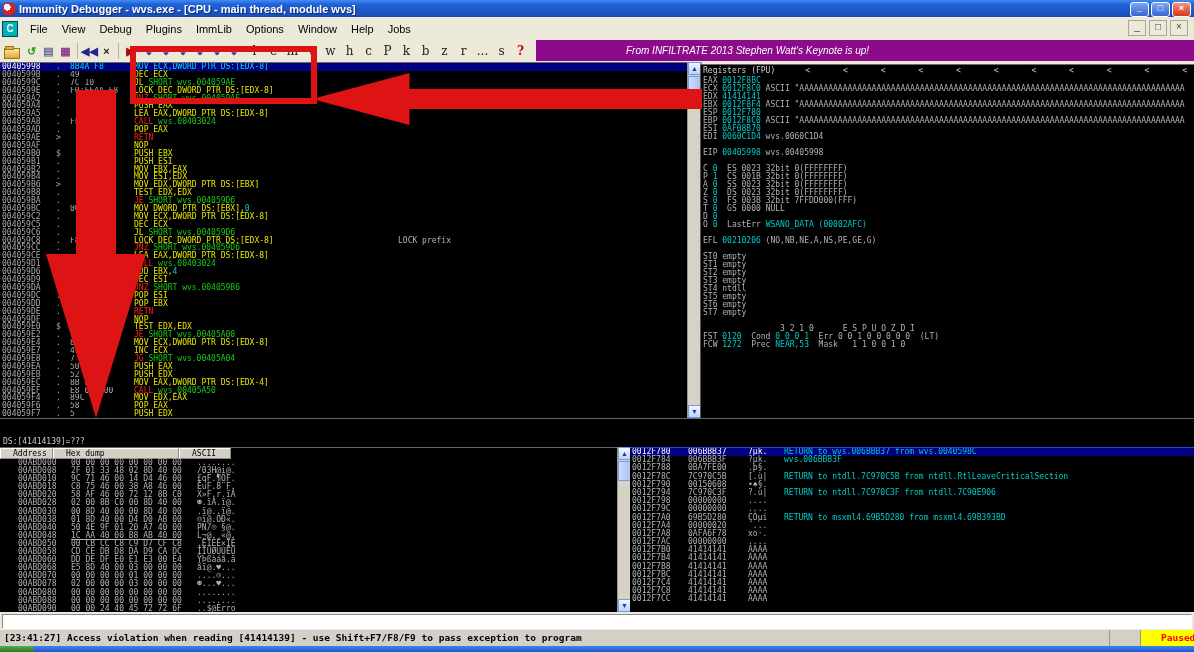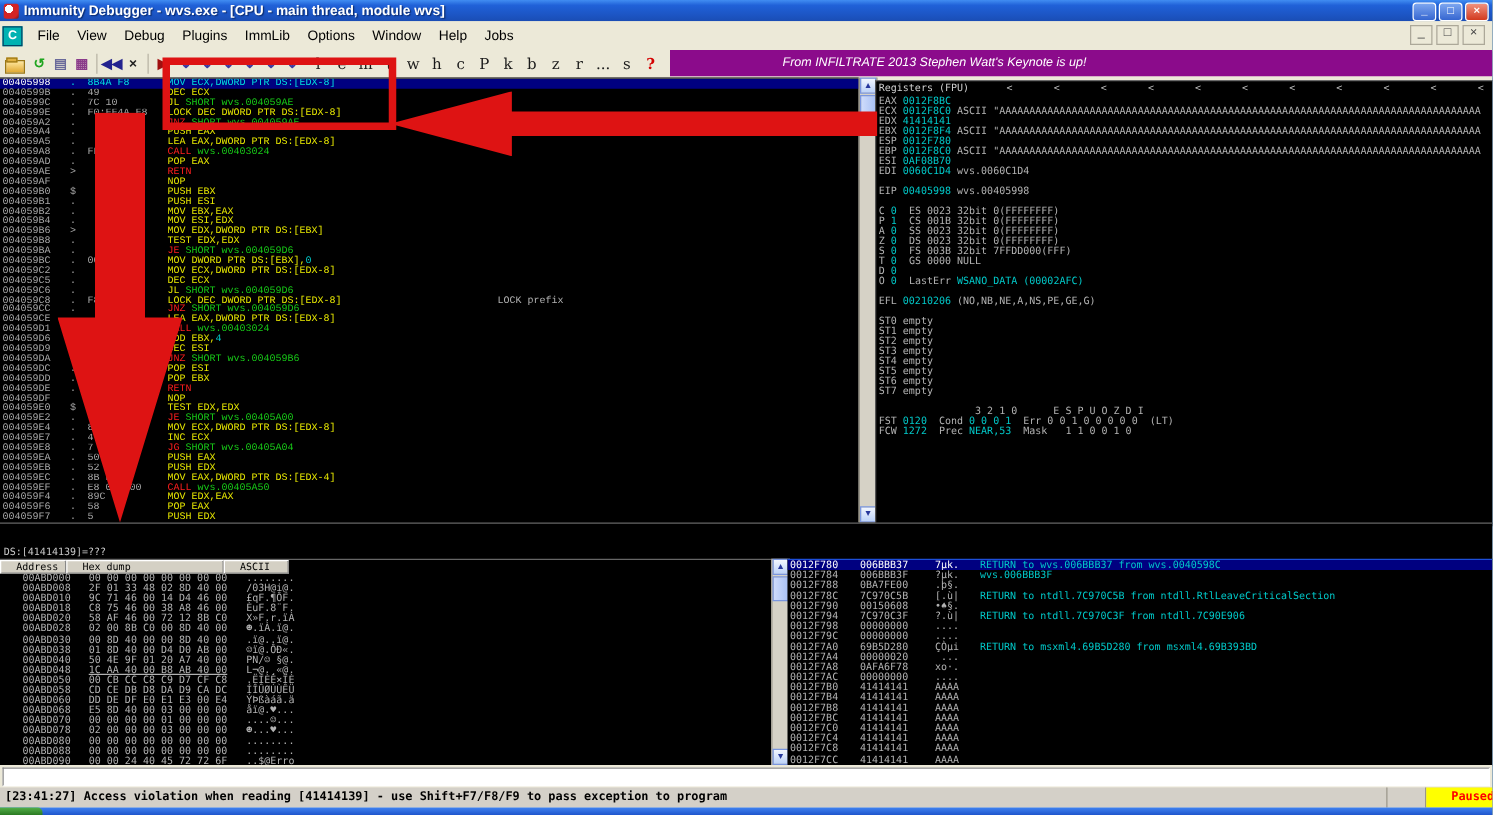--- a/index.html
+++ b/index.html
@@ -40,21 +40,21 @@
   .letter-btn.red{color:#d40000;font-weight:bold;}
   .banner{position:absolute;left:536px;top:40px;width:658px;height:21px;background:#8b0b8b;
     color:#fff;font-size:10px;font-style:italic;line-height:21px;padding-left:90px;box-sizing:border-box;
     font-family:"Liberation Sans",sans-serif;}
   
   .pane{background:#000;overflow:hidden;font-family:"DejaVu Sans Mono",monospace;font-size:8px;}
   .c-g{color:#b2b2b2;} .c-y{color:#e6e600;} .c-r{color:#ff1e1e;}
   .c-gr{color:#17c917;} .c-t{color:#00c9c9;}
   
   #disasm{left:0;top:62px;width:687px;height:356px;border-top:1px solid #6a6a6a;}
-  .drow{height:7.9px;line-height:8px;white-space:pre;position:relative;font-family:Liberation Mono, monospace;}
+  .drow{height:7.9px;line-height:8px;white-space:pre;position:relative;}
   .drow.sel{background:#000080;}
   .drow.sel span{color:#00dede;}
   .drow.sel .addr{color:#ffffff;}
   .addr{display:inline-block;width:54px;color:#a8a8a8;padding-left:2px;}
   .mark{display:inline-block;width:14px;color:#a8a8a8;}
   .bytes{display:inline-block;width:64px;color:#a8a8a8;overflow:hidden;vertical-align:top;}
   .cmt{position:absolute;left:358px;top:0;color:#b2b2b2;padding-left:40px;}
   
   .sb{background:#d6d2c6;border-left:1px solid #9a968a;border-right:1px solid #9a968a;}
   .sb-btn{position:absolute;left:0;width:100%;height:13px;box-sizing:border-box;
@@ -269,21 +269,21 @@
         <div class="rrow"><span class="c-g">T </span><span class="c-t">0</span><span class="c-g">  GS 0000 NULL</span></div>
         <div class="rrow"><span class="c-g">D </span><span class="c-t">0</span></div>
         <div class="rrow"><span class="c-g">O </span><span class="c-t">0</span><span class="c-g">  LastErr </span><span class="c-t">WSANO_DATA (00002AFC)</span></div>
         <div class="rrow"><span class="c-g"> </span></div>
         <div class="rrow"><span class="c-g">EFL </span><span class="c-t">00210206</span><span class="c-g"> (NO,NB,NE,A,NS,PE,GE,G)</span></div>
         <div class="rrow"><span class="c-g"> </span></div>
         <div class="rrow"><span class="c-g">ST0 empty</span></div>
         <div class="rrow"><span class="c-g">ST1 empty</span></div>
         <div class="rrow"><span class="c-g">ST2 empty</span></div>
         <div class="rrow"><span class="c-g">ST3 empty</span></div>
-        <div class="rrow"><span class="c-g">ST4 empty</span></div>
+        <div class="rrow"><span class="c-g">ST4 ntdll</span></div>
         <div class="rrow"><span class="c-g">ST5 empty</span></div>
         <div class="rrow"><span class="c-g">ST6 empty</span></div>
         <div class="rrow"><span class="c-g">ST7 empty</span></div>
         <div class="rrow"><span class="c-g"> </span></div>
         <div class="rrow"><span class="c-g">                3 2 1 0      E S P U O Z D I</span></div>
         <div class="rrow"><span class="c-g">FST </span><span class="c-t">0120</span><span class="c-g">  Cond </span><span class="c-t">0 0 0 1</span><span class="c-g">  Err </span><span class="c-g">0 0 1 0 0 0 0 0</span><span class="c-g">  (LT)</span></div>
         <div class="rrow"><span class="c-g">FCW </span><span class="c-t">1272</span><span class="c-g">  Prec </span><span class="c-t">NEAR,53</span><span class="c-g">  Mask </span><span class="c-g">  1 1 0 0 1 0</span></div>
       </div>
   </div>
 
@@ -338,21 +338,20 @@
         <div class="srow"><span class="s-addr">0012F798</span><span class="s-val">00000000</span><span class="s-chr">....</span></div>
         <div class="srow"><span class="s-addr">0012F79C</span><span class="s-val">00000000</span><span class="s-chr">....</span></div>
         <div class="srow"><span class="s-addr">0012F7A0</span><span class="s-val">69B5D280</span><span class="s-chr">ÇÒµi</span><span class="s-cmt">RETURN to msxml4.69B5D280 from msxml4.69B393BD</span></div>
         <div class="srow"><span class="s-addr">0012F7A4</span><span class="s-val">00000020</span><span class="s-chr"> ...</span></div>
         <div class="srow"><span class="s-addr">0012F7A8</span><span class="s-val">0AFA6F78</span><span class="s-chr">xo·.</span></div>
         <div class="srow"><span class="s-addr">0012F7AC</span><span class="s-val">00000000</span><span class="s-chr">....</span></div>
         <div class="srow"><span class="s-addr">0012F7B0</span><span class="s-val">41414141</span><span class="s-chr">AAAA</span></div>
         <div class="srow"><span class="s-addr">0012F7B4</span><span class="s-val">41414141</span><span class="s-chr">AAAA</span></div>
         <div class="srow"><span class="s-addr">0012F7B8</span><span class="s-val">41414141</span><span class="s-chr">AAAA</span></div>
         <div class="srow"><span class="s-addr">0012F7BC</span><span class="s-val">41414141</span><span class="s-chr">AAAA</span></div>
-        <div class="srow"><span class="s-addr">0012F7C0</span><span class="s-val">41414141</span><span class="s-chr">AAAA</span></div>
         <div class="srow"><span class="s-addr">0012F7C4</span><span class="s-val">41414141</span><span class="s-chr">AAAA</span></div>
         <div class="srow"><span class="s-addr">0012F7C8</span><span class="s-val">41414141</span><span class="s-chr">AAAA</span></div>
         <div class="srow"><span class="s-addr">0012F7CC</span><span class="s-val">41414141</span><span class="s-chr">AAAA</span></div>
       </div>
   </div>
 
   <div class="abs" id="cmdbar">
     <div id="cmd-input"></div>
   </div>
 

